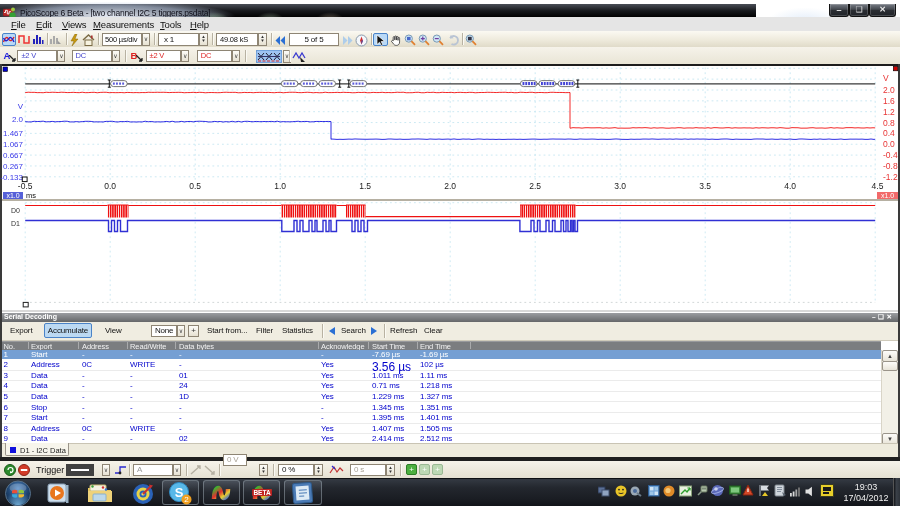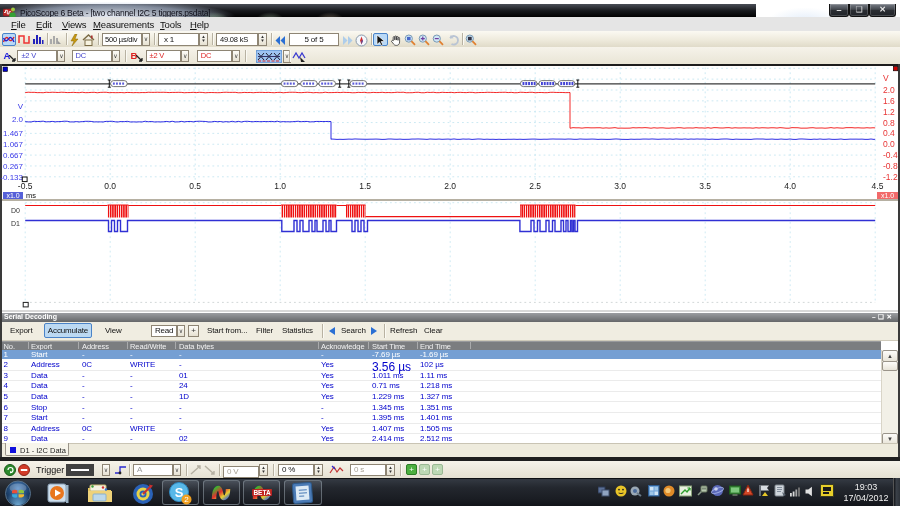--- a/index.html
+++ b/index.html
@@ -308,21 +308,21 @@
   </svg>
 <div class="abs" style="left:2px;top:310.3px;width:896px;height:2.2px;background:#d8d8d8"></div>
 <div class="abs" style="left:2px;top:312.5px;width:896px;height:9px;background:linear-gradient(#9b9da1,#656769)"></div>
 <div class="abs" style="left:4px;top:313.2px;font-size:7px;font-weight:bold;color:#fff">Serial Decoding</div>
 <div class="abs" style="left:872px;top:312.7px;width:26px;font-size:6.5px;font-weight:bold;color:#fff;letter-spacing:2.5px">–❏✕</div>
 <div class="abs" style="left:2px;top:321.5px;width:896px;height:19.5px;background:#f0ede1;border-bottom:1px solid #cfcaba;box-sizing:border-box"></div>
 <div class="abs" style="left:10px;top:325.5px;font-size:8px;letter-spacing:-0.1px;color:#111;">Export</div>
 <div class="abs" style="left:44px;top:322.5px;width:48px;height:15px;background:#bcd9f2;border:1px solid #4a83c8;border-radius:2px;box-sizing:border-box;font-size:8px;letter-spacing:-0.15px;color:#111;text-align:center;line-height:13px">Accumulate</div>
 <div class="abs" style="left:105px;top:325.5px;font-size:8px;letter-spacing:-0.1px;color:#111;">View</div>
 <div class="abs" style="left:129px;top:325.5px;font-size:8px;letter-spacing:-0.1px;color:#111;margin-top:14px;">Link:</div>
-<div style="position:absolute;left:151px;top:324.5px;width:26px;height:12px;background:#fff;border:1px solid #8e8574;box-sizing:border-box;font-size:8px;letter-spacing:-0.2px;color:#111;line-height:10px;padding-left:3px;overflow:hidden">Read</div>
+<div style="position:absolute;left:151px;top:324.5px;width:26px;height:12px;background:#fff;border:1px solid #8e8574;box-sizing:border-box;font-size:8px;letter-spacing:-0.2px;color:#111;line-height:10px;padding-left:3px;overflow:hidden">None</div>
 <div style="position:absolute;left:177px;top:324.5px;width:8px;height:12px;background:linear-gradient(#fdfcf8,#e6e1d2);border:1px solid #8e8574;box-sizing:border-box;font-size:6px;color:#444;text-align:center;line-height:10px">∨</div>
 <div class="abs" style="left:188px;top:324.5px;width:11px;height:12px;background:linear-gradient(#fdfcf8,#e6e1d2);border:1px solid #8e8574;box-sizing:border-box;font-size:8px;color:#333;text-align:center;line-height:10px">+</div>
 <div class="abs" style="left:207px;top:325.5px;font-size:8px;letter-spacing:-0.1px;color:#111;">Start from...</div>
 <div class="abs" style="left:256px;top:325.5px;font-size:8px;letter-spacing:-0.1px;color:#111;">Filter</div>
 <div class="abs" style="left:282px;top:325.5px;font-size:8px;letter-spacing:-0.1px;color:#111;">Statistics</div>
 <div style="position:absolute;left:322px;top:323.5px;width:1px;height:14px;background:#b8b2a2;box-shadow:1px 0 0 #fbfaf4"></div>
 <svg class="abs" style="left:327px;top:325.5px" width="10" height="10">
     <path d="M8,1 L2,5 L8,9 Z" fill="#2a6fd4"></path>
   </svg>
 <div class="abs" style="left:341px;top:325.5px;font-size:8px;letter-spacing:-0.1px;color:#111;">Search</div>
@@ -460,21 +460,21 @@
 <div style="position:absolute;left:133px;top:463.5px;width:40px;height:12px;background:#fff;border:1px solid #8e8574;box-sizing:border-box;font-size:8px;letter-spacing:-0.2px;color:#999;line-height:10px;padding-left:3px;overflow:hidden">A</div>
 <div style="position:absolute;left:173px;top:463.5px;width:8px;height:12px;background:linear-gradient(#fdfcf8,#e6e1d2);border:1px solid #8e8574;box-sizing:border-box;font-size:6px;color:#444;text-align:center;line-height:10px">∨</div>
 <div style="position:absolute;left:186px;top:464px;width:1px;height:12px;background:#b8b2a2;box-shadow:1px 0 0 #fbfaf4"></div>
 <svg class="abs" style="left:190px;top:464.5px" width="12" height="10">
     <path d="M1,9 L10,1 M7,1 h3 v3" stroke="#b5b0a2" stroke-width="1.4" fill="none"></path>
   </svg>
 <svg class="abs" style="left:204px;top:464.5px" width="12" height="10">
     <path d="M1,1 L10,9 M7,9 h3 v-3" stroke="#b5b0a2" stroke-width="1.4" fill="none"></path>
   </svg>
 <div style="position:absolute;left:219px;top:464px;width:1px;height:12px;background:#b8b2a2;box-shadow:1px 0 0 #fbfaf4"></div>
-<div style="position:absolute;left:223px;top:466px;width:36px;height:12px;background:#fff;border:1px solid #8e8574;box-sizing:border-box;font-size:8px;letter-spacing:-0.2px;color:#a8a295;line-height:10px;padding-left:3px;overflow:hidden">0 V</div>
+<div style="position:absolute;left:223px;top:454px;width:24px;height:12px;background:#fff;border:1px solid #8e8574;box-sizing:border-box;font-size:8px;letter-spacing:-0.2px;color:#a8a295;line-height:10px;padding-left:3px;overflow:hidden">0 V</div>
 <div style="position:absolute;left:259px;top:463.5px;width:9px;height:12px;background:linear-gradient(#fdfcf8,#e6e1d2);border:1px solid #8e8574;box-sizing:border-box;font-size:4.5px;color:#333;text-align:center;line-height:4px">
     <div style="margin-top:1px">▲</div>
     <div>▼</div>
   </div>
 <div style="position:absolute;left:273px;top:464px;width:1px;height:12px;background:#b8b2a2;box-shadow:1px 0 0 #fbfaf4"></div>
 <div style="position:absolute;left:278px;top:463.5px;width:36px;height:12px;background:#fff;border:1px solid #8e8574;box-sizing:border-box;font-size:8px;letter-spacing:-0.2px;color:#111;line-height:10px;padding-left:3px;overflow:hidden">0 %</div>
 <div style="position:absolute;left:314px;top:463.5px;width:9px;height:12px;background:linear-gradient(#fdfcf8,#e6e1d2);border:1px solid #8e8574;box-sizing:border-box;font-size:4.5px;color:#333;text-align:center;line-height:4px">
     <div style="margin-top:1px">▲</div>
     <div>▼</div>
   </div>

